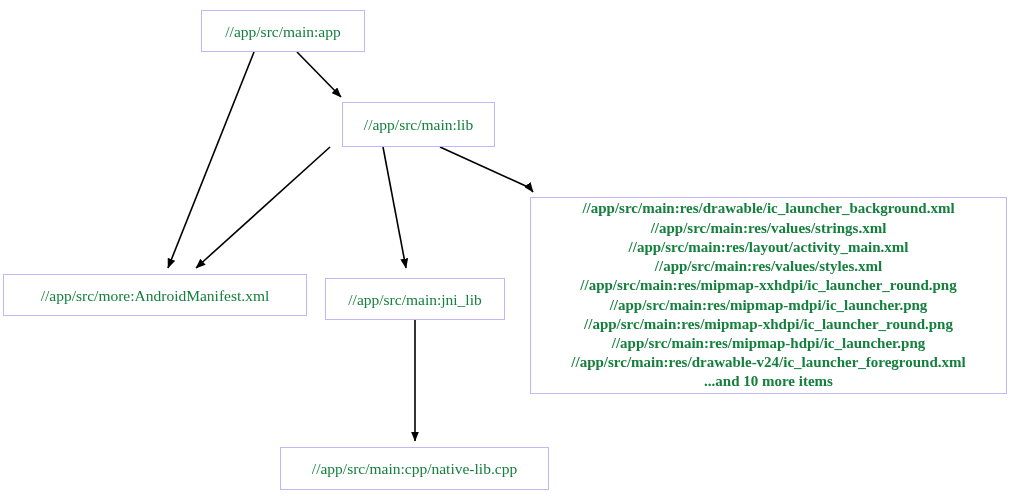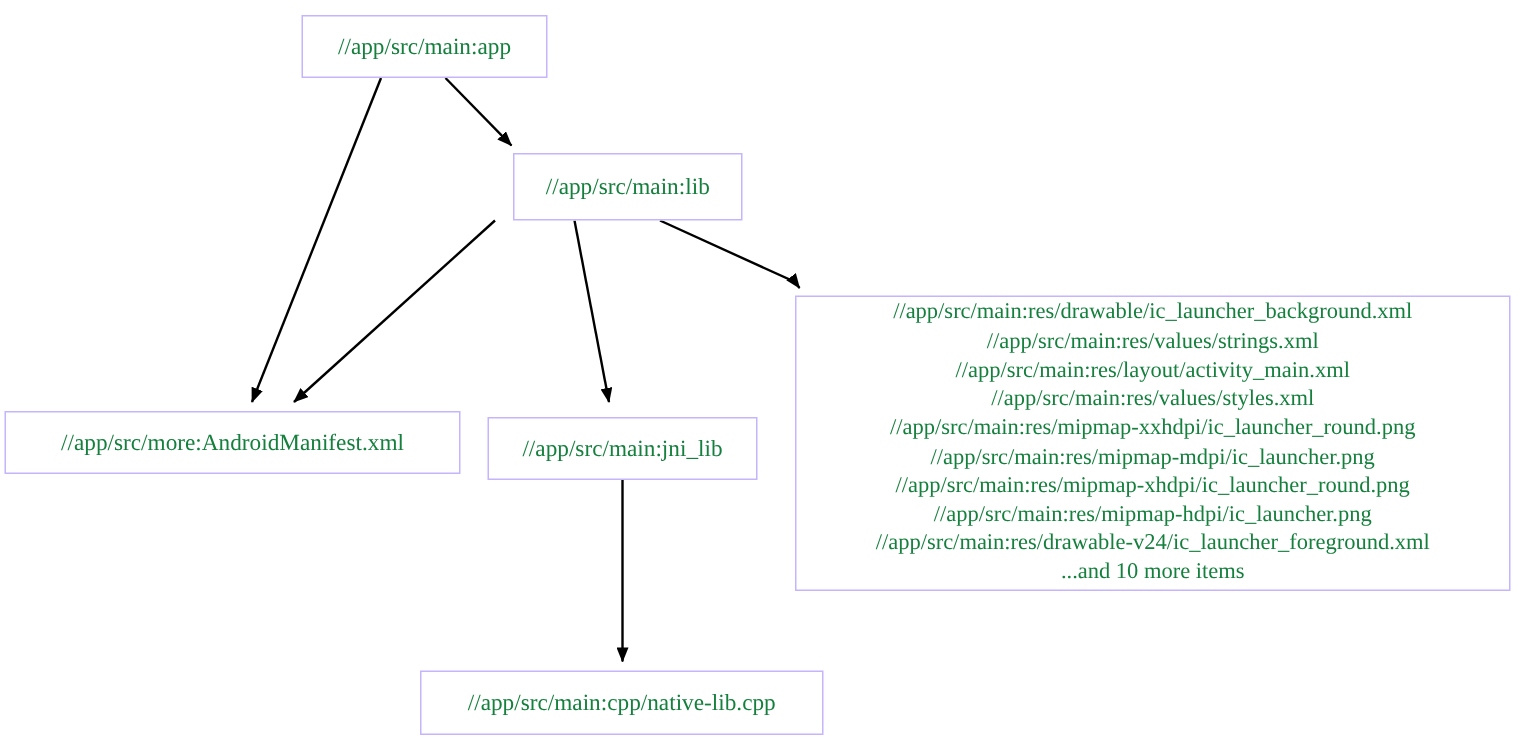--- a/index.html
+++ b/index.html
@@ -83,21 +83,21 @@
   <div class="node" style="left:201px; top:10px; width:164px; height:42px;">//app/src/main:app</div>
 
   <div class="node" style="left:302px; top:102px; width:153px; height:45px;margin-left:40px;">//app/src/main:lib</div>
 
   <div class="node" style="left:3px; top:274px; width:304px; height:42px;">//app/src/more:AndroidManifest.xml</div>
 
   <div class="node" style="left:325px; top:278px; width:180px; height:42px;">//app/src/main:jni_lib</div>
 
   <div class="node" style="left:280px; top:447px; width:269px; height:43px;">//app/src/main:cpp/native-lib.cpp</div>
 
-  <div class="node node-multiline" style="left:530px; top:197px; width:477px; height:197px;">//app/src/main:res/drawable/ic_launcher_background.xml
+  <div class="node node-multiline" style="left:530px; top:197px; width:477px; height:197px;font-weight:bold;">//app/src/main:res/drawable/ic_launcher_background.xml
 //app/src/main:res/values/strings.xml
 //app/src/main:res/layout/activity_main.xml
 //app/src/main:res/values/styles.xml
 //app/src/main:res/mipmap-xxhdpi/ic_launcher_round.png
 //app/src/main:res/mipmap-mdpi/ic_launcher.png
 //app/src/main:res/mipmap-xhdpi/ic_launcher_round.png
 //app/src/main:res/mipmap-hdpi/ic_launcher.png
 //app/src/main:res/drawable-v24/ic_launcher_foreground.xml
 ...and 10 more items</div>
 

